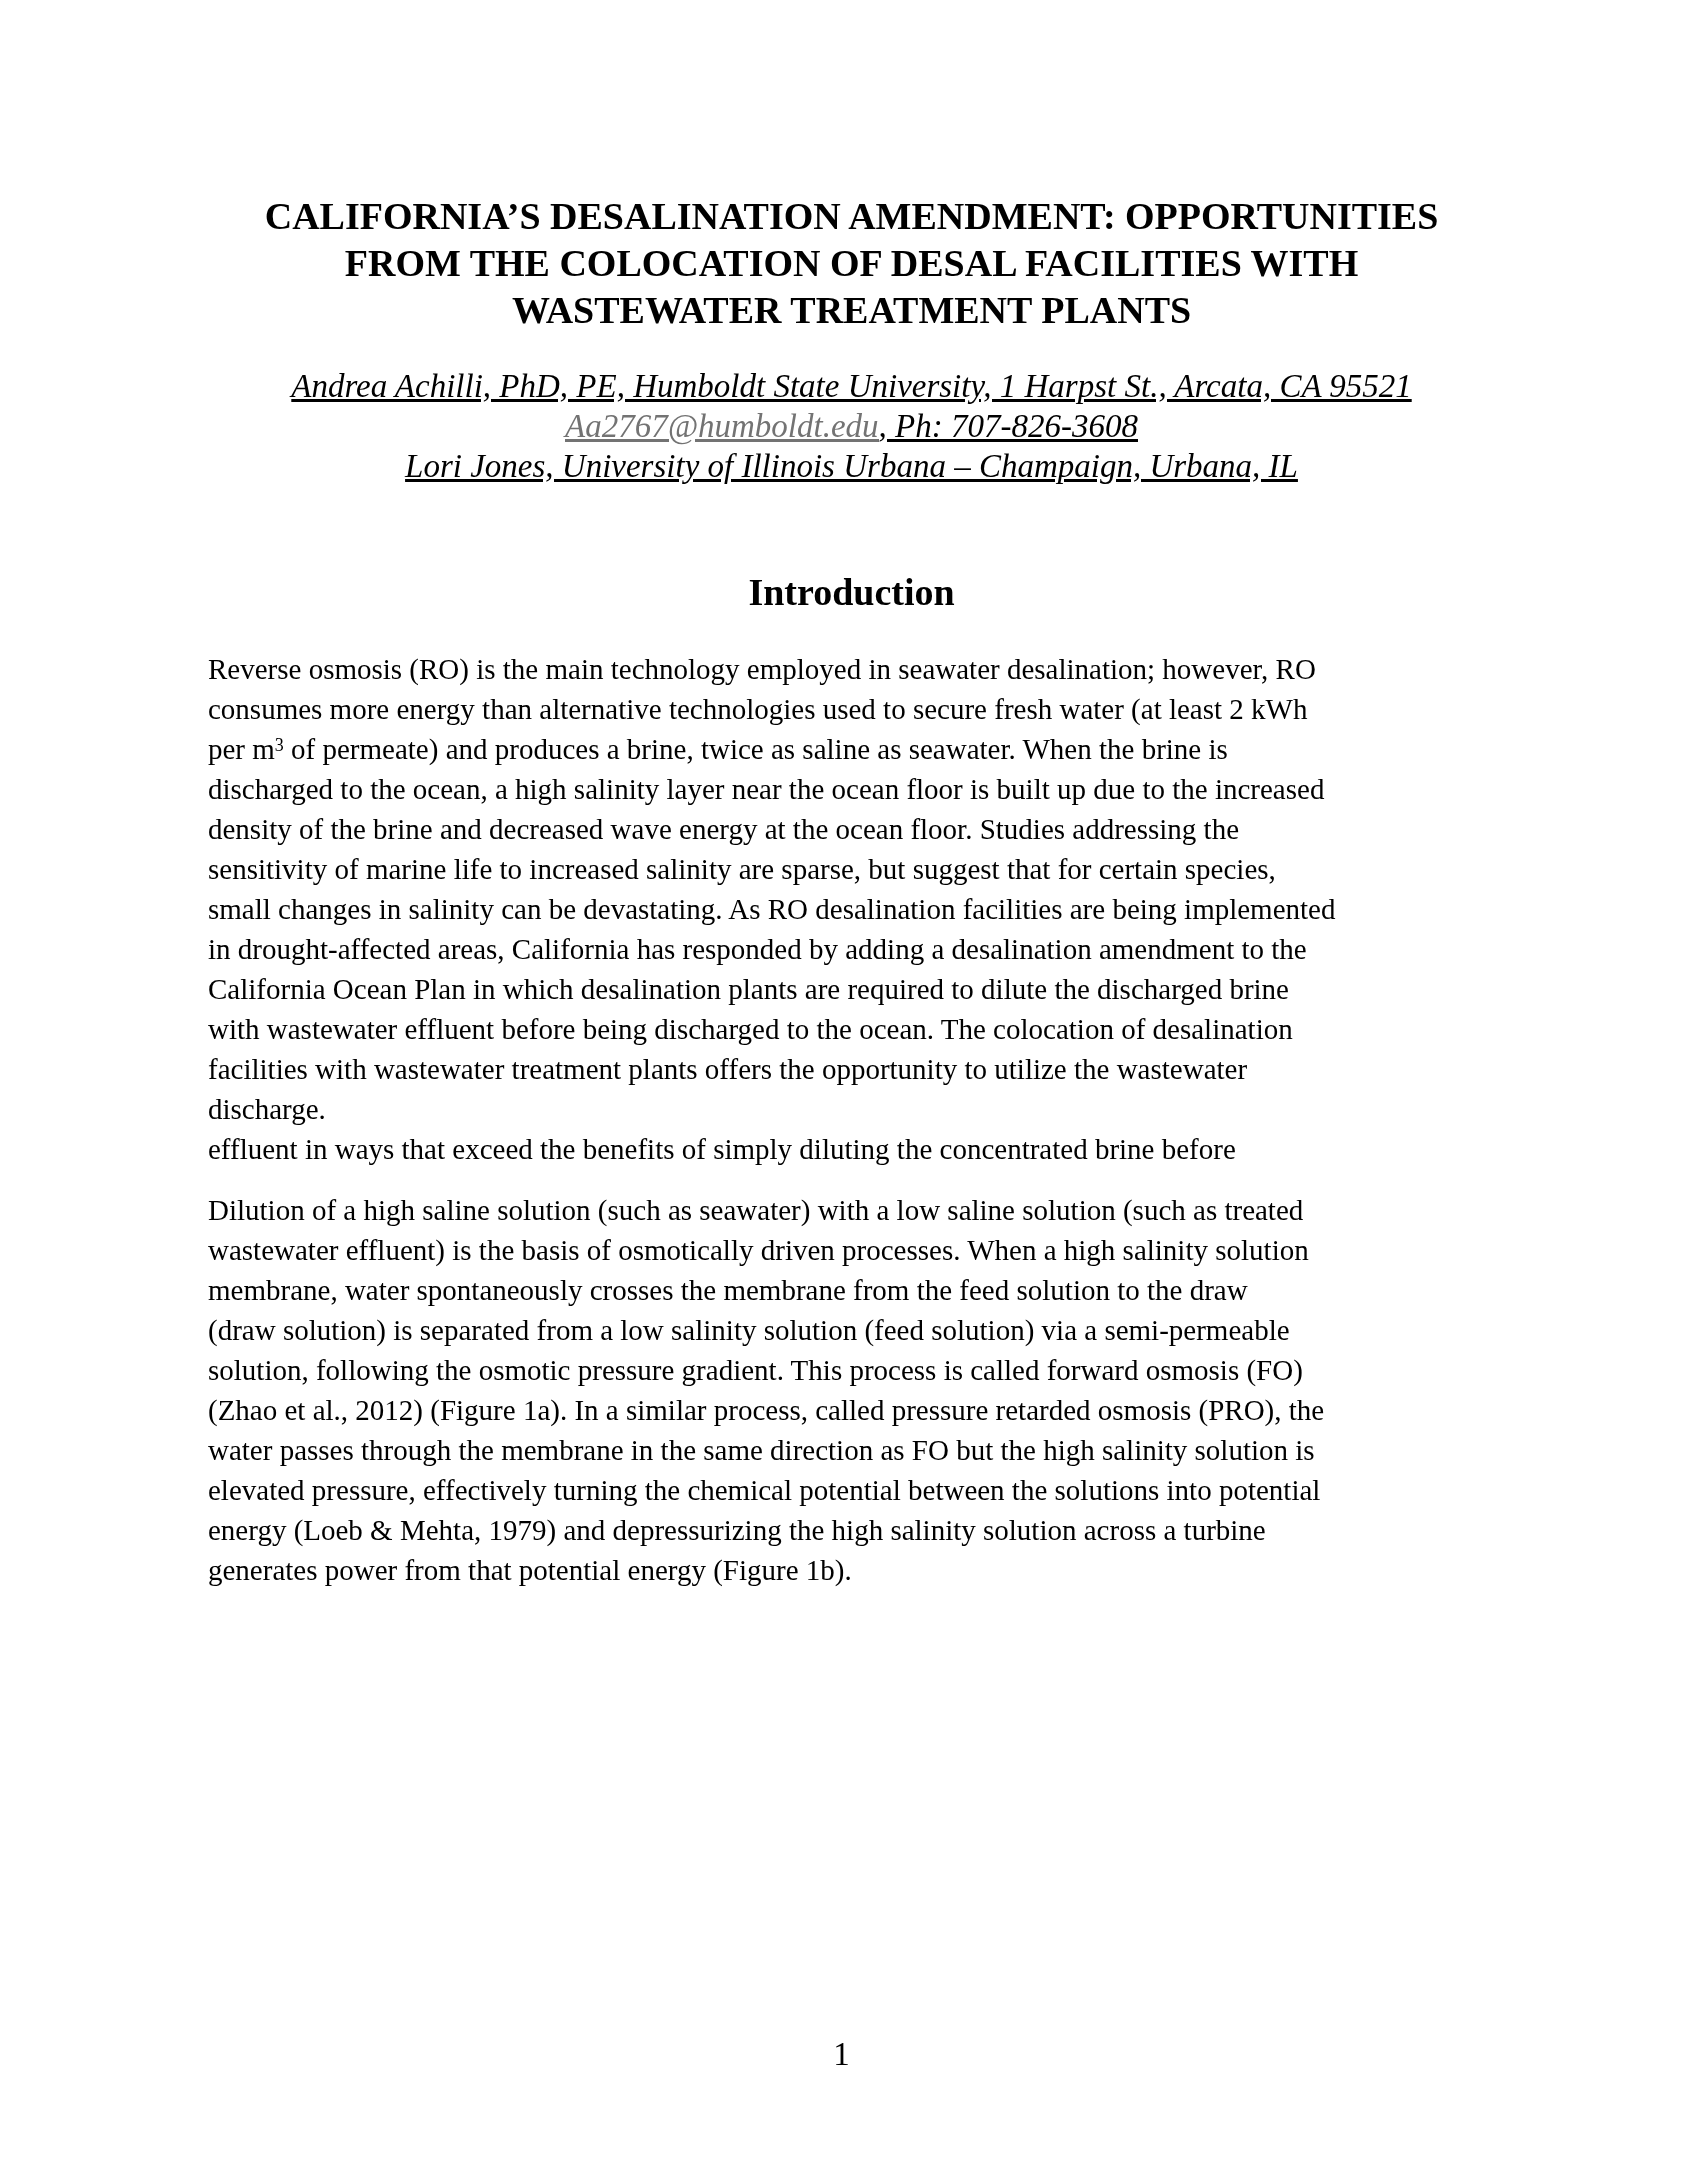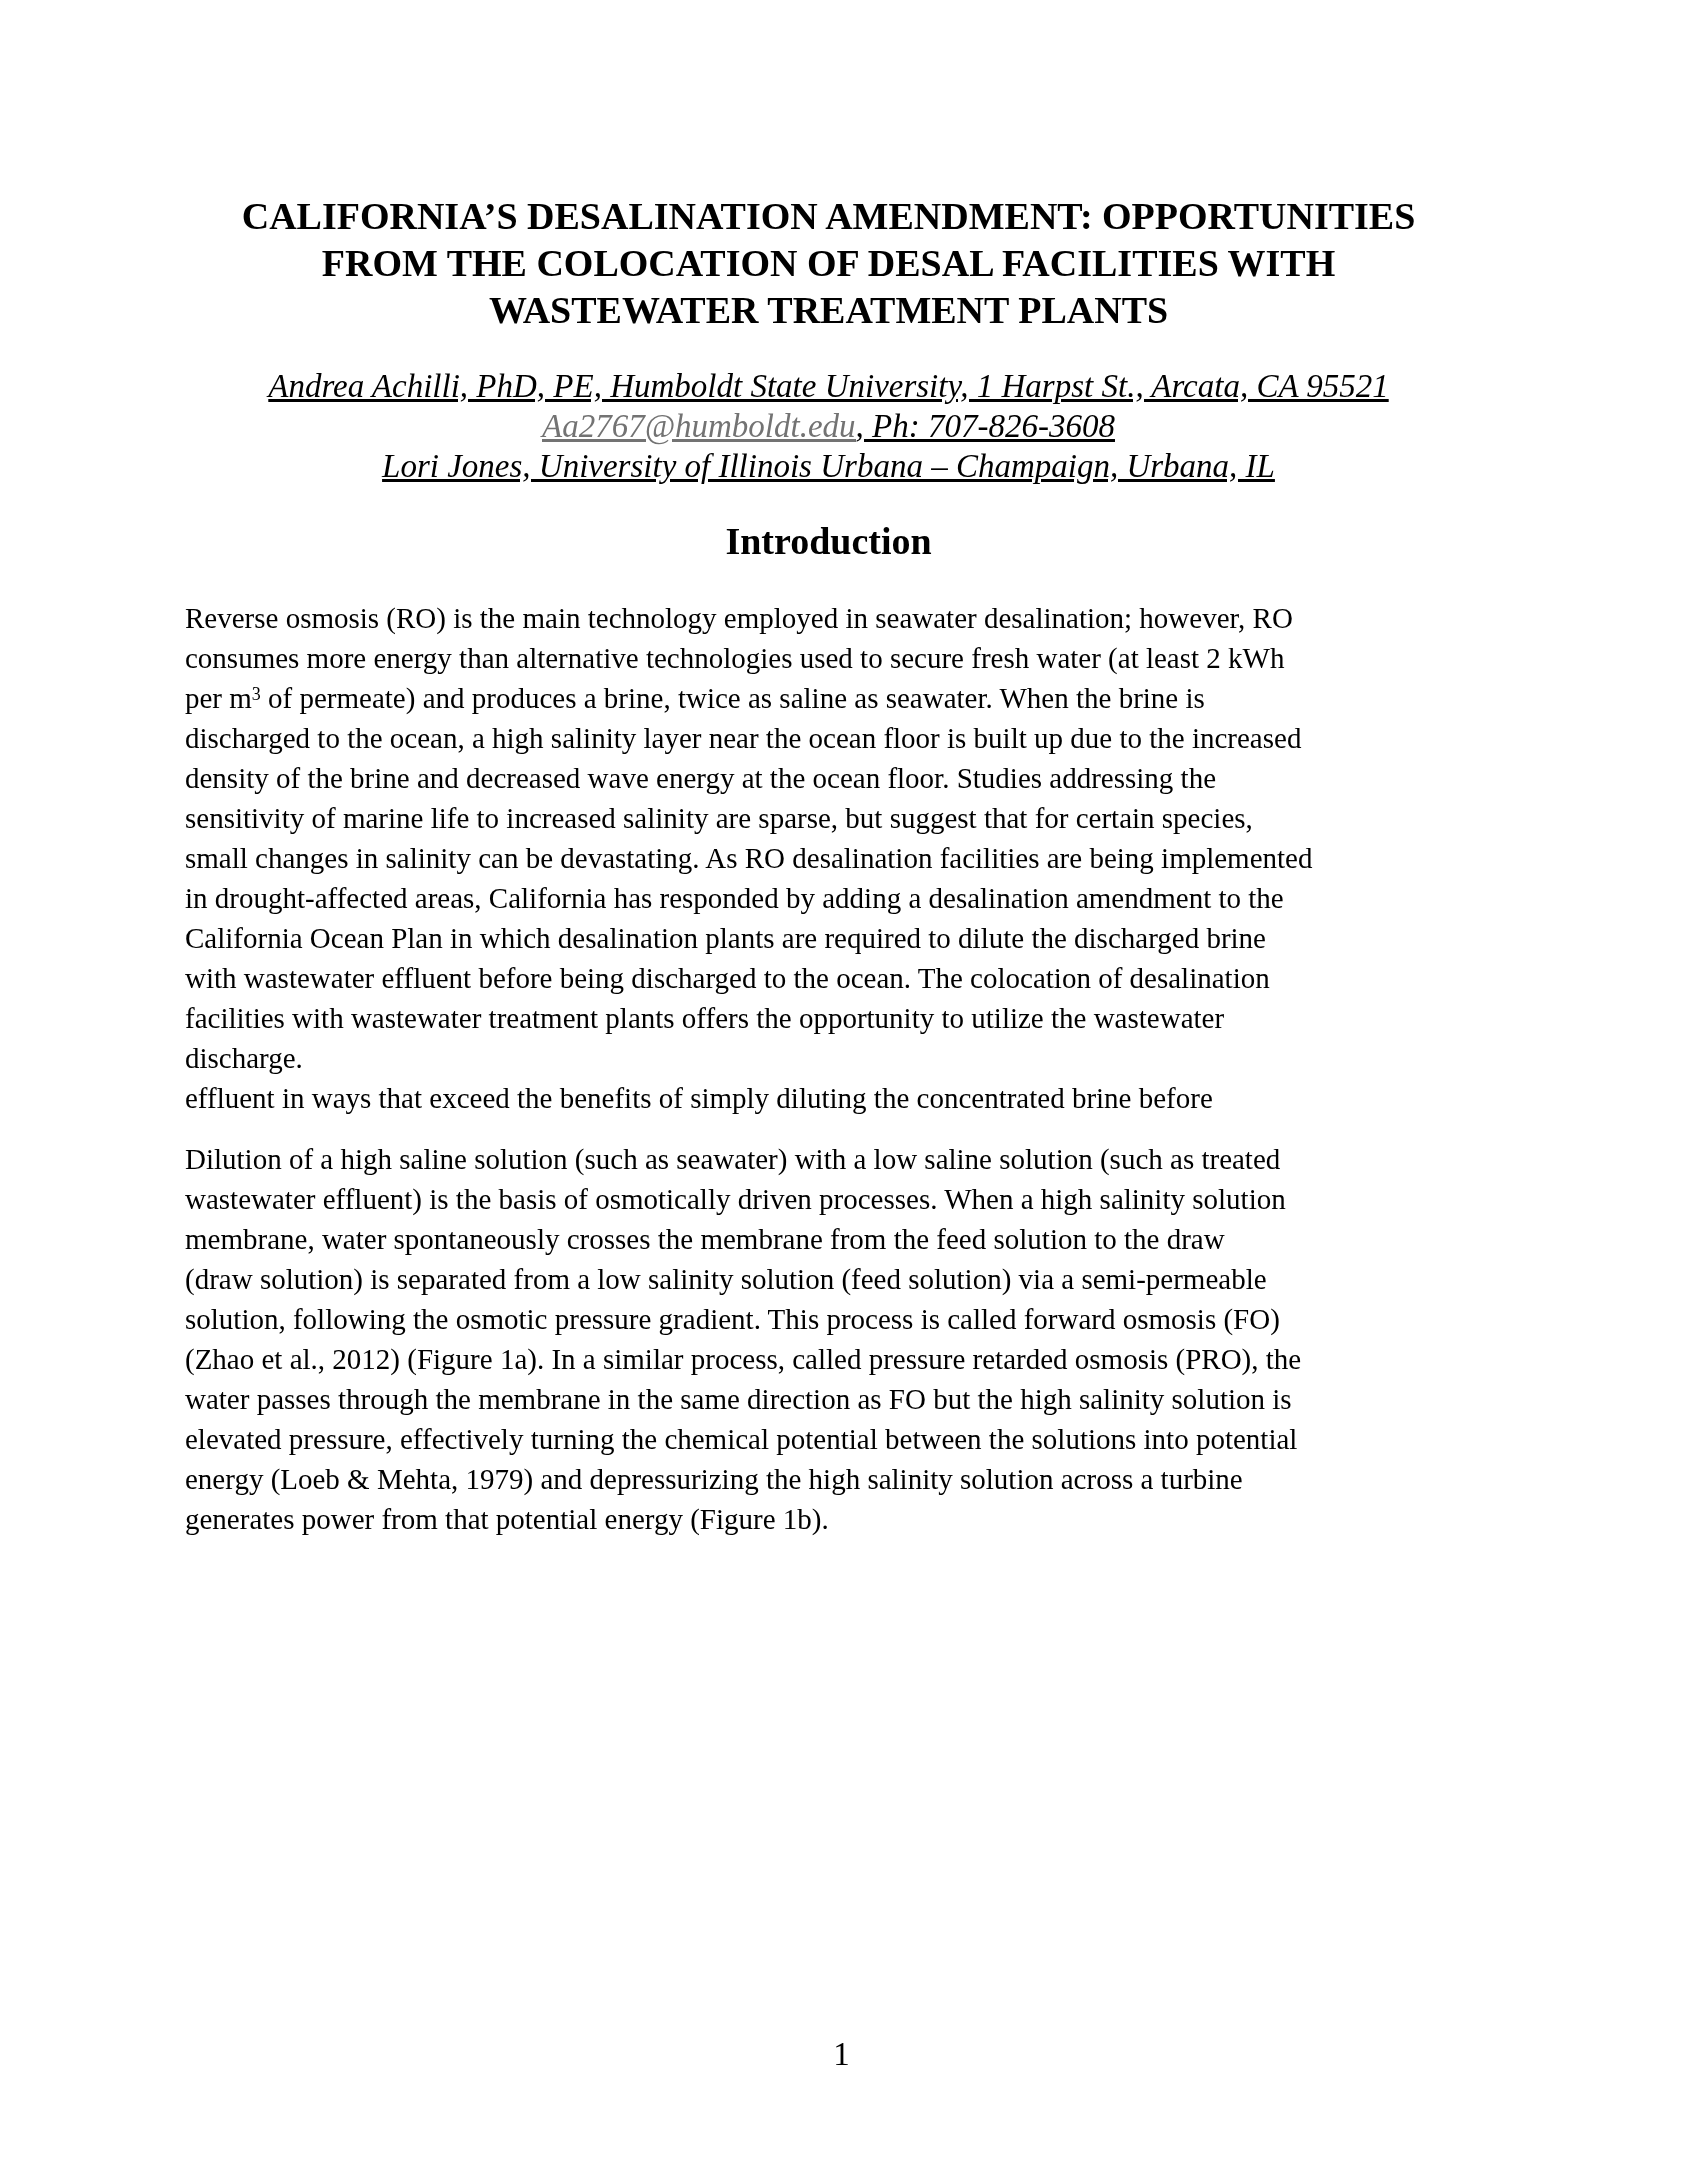--- a/index.html
+++ b/index.html
@@ -7,21 +7,21 @@
     position: relative;
     width: 1683px;
     height: 2178px;
     background: #ffffff;
     color: #000000;
     font-family: "Liberation Serif", "DejaVu Serif", serif;
     overflow: hidden;
   }
   .content {
     position: absolute;
-    left: 185px;
+    left: 208px;
     top: 0;
     width: 1287px;
   }
   .title-block {
     padding-top: 193px;
     font-weight: bold;
     font-size: 38px;
     line-height: 47px;
     text-align: center;
   }
@@ -32,21 +32,21 @@
     line-height: 40px;
     text-align: center;
     text-decoration: underline;
   }
   .email-link {
     color: #737373;
     text-decoration: underline;
     font-style: italic;
   }
   .section-heading {
-    margin-top: 32px;
+    margin-top: 83px;
     font-weight: bold;
     font-size: 38px;
     line-height: 47px;
     text-align: center;
   }
   .para {
     font-size: 29px;
     line-height: 40px;
     text-align: left;
     white-space: nowrap;

